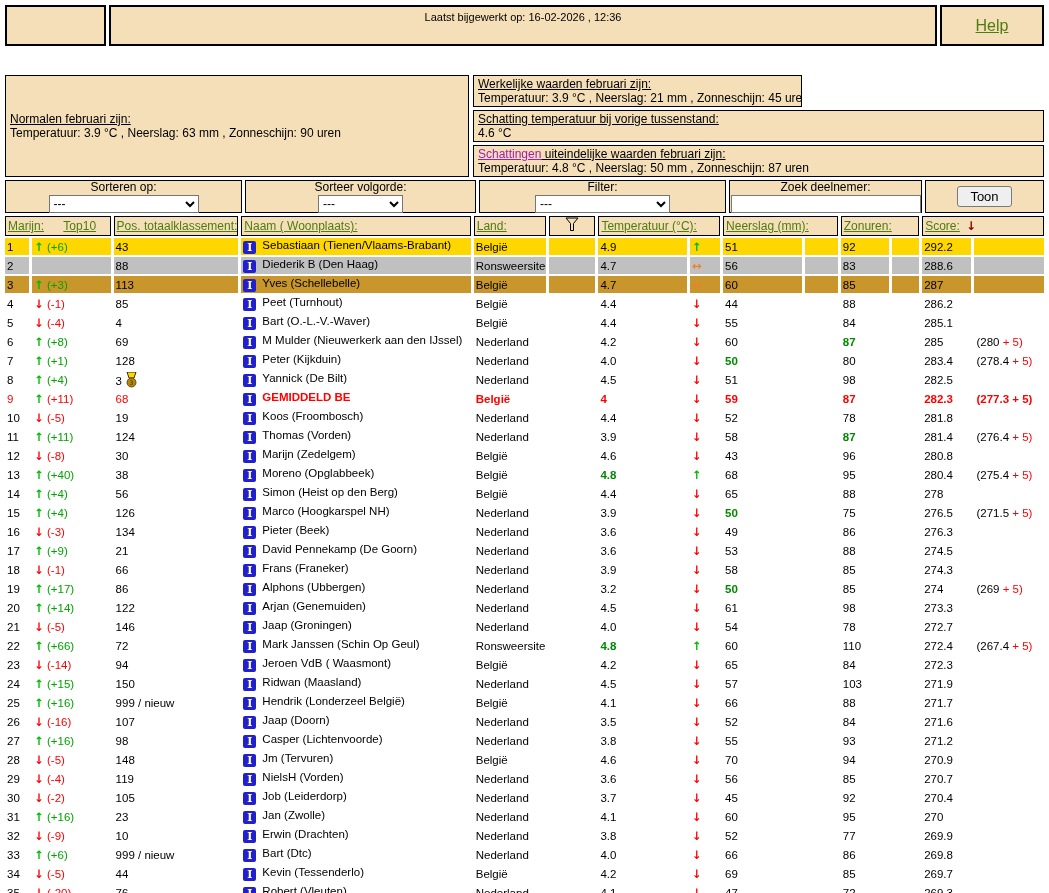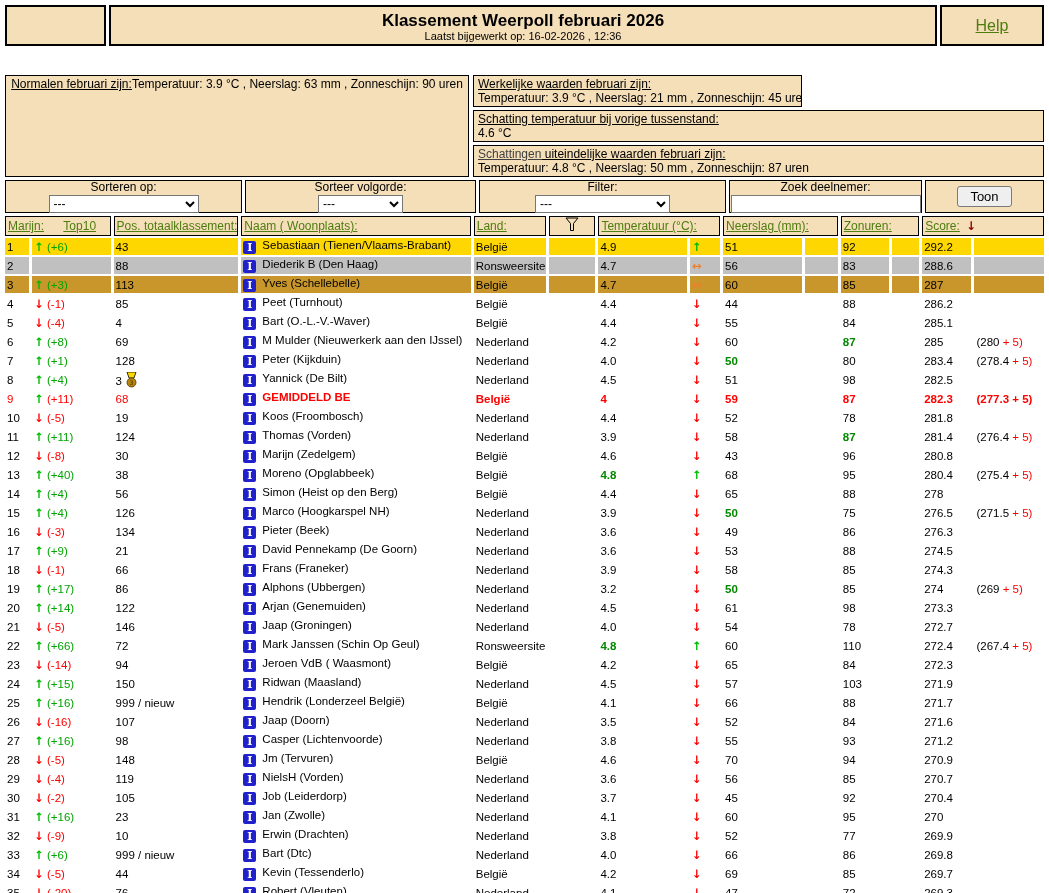--- a/index.html
+++ b/index.html
@@ -13,22 +13,22 @@
   .titlebox{flex:1;text-align:center;padding-top:4px;}
   .title{font-size:17px;font-weight:bold;line-height:19px;}
   .subtitle{font-size:11px;line-height:13px;}
   .helpbox{width:104px;display:flex;align-items:center;justify-content:center;}
   a.link{color:#4d7c0f;text-decoration:underline;cursor:pointer;}
 
   
   .infos{margin-top:29px;display:flex;gap:4px;align-items:stretch;}
   .infos .box{font-size:12px;line-height:14px;padding:1px 4px;overflow:hidden;white-space:nowrap;}
   .u{text-decoration:underline;}
-  .redtxt{color:#404040;}
-  .normalenbox{width:464px;display:flex;justify-content:center;}
+  .redtxt{color:#a21caf;}
+  .normalenbox{width:464px;display:flex;flex-direction:column;justify-content:center;}
   .rightcol{flex:1;display:flex;flex-direction:column;gap:3px;}
   .inforow1{display:flex;gap:3px;flex-direction:column;}
   .werkbox{width:329px;}
   .schatvbox{flex:1;font-size:11.5px;}
   .schattingenbox{flex:1;}
 
   
   .filters{margin-top:3px;display:flex;gap:3px;height:33px;border-radius:15px;}
   .fbox{display:flex;flex-direction:column;align-items:center;justify-content:center;font-size:12px;}
   .f1{width:237px;}.f2{width:231px;}.f3{width:247px;}.f4{width:193px;}.f5{flex:1;}
@@ -63,21 +63,20 @@
   .namebold{font-weight:bold;}
 </style>
 </head>
 <body>
 
 <div class="page">
 
   <div class="topbar">
     <div class="box topbox cornerbox"></div>
     <div class="box topbox titlebox">
-      <div class="title">Klassement Weerpoll februari 2026</div>
       <div class="subtitle">Laatst bijgewerkt op: 16-02-2026 , 12:36</div>
     </div>
     <div class="box topbox helpbox">
       <a class="link">Help</a>
     </div>
   </div>
 
   <div class="infos">
     <div class="box normalenbox">
       <div><span class="u">Normalen februari zijn:</span></div>

